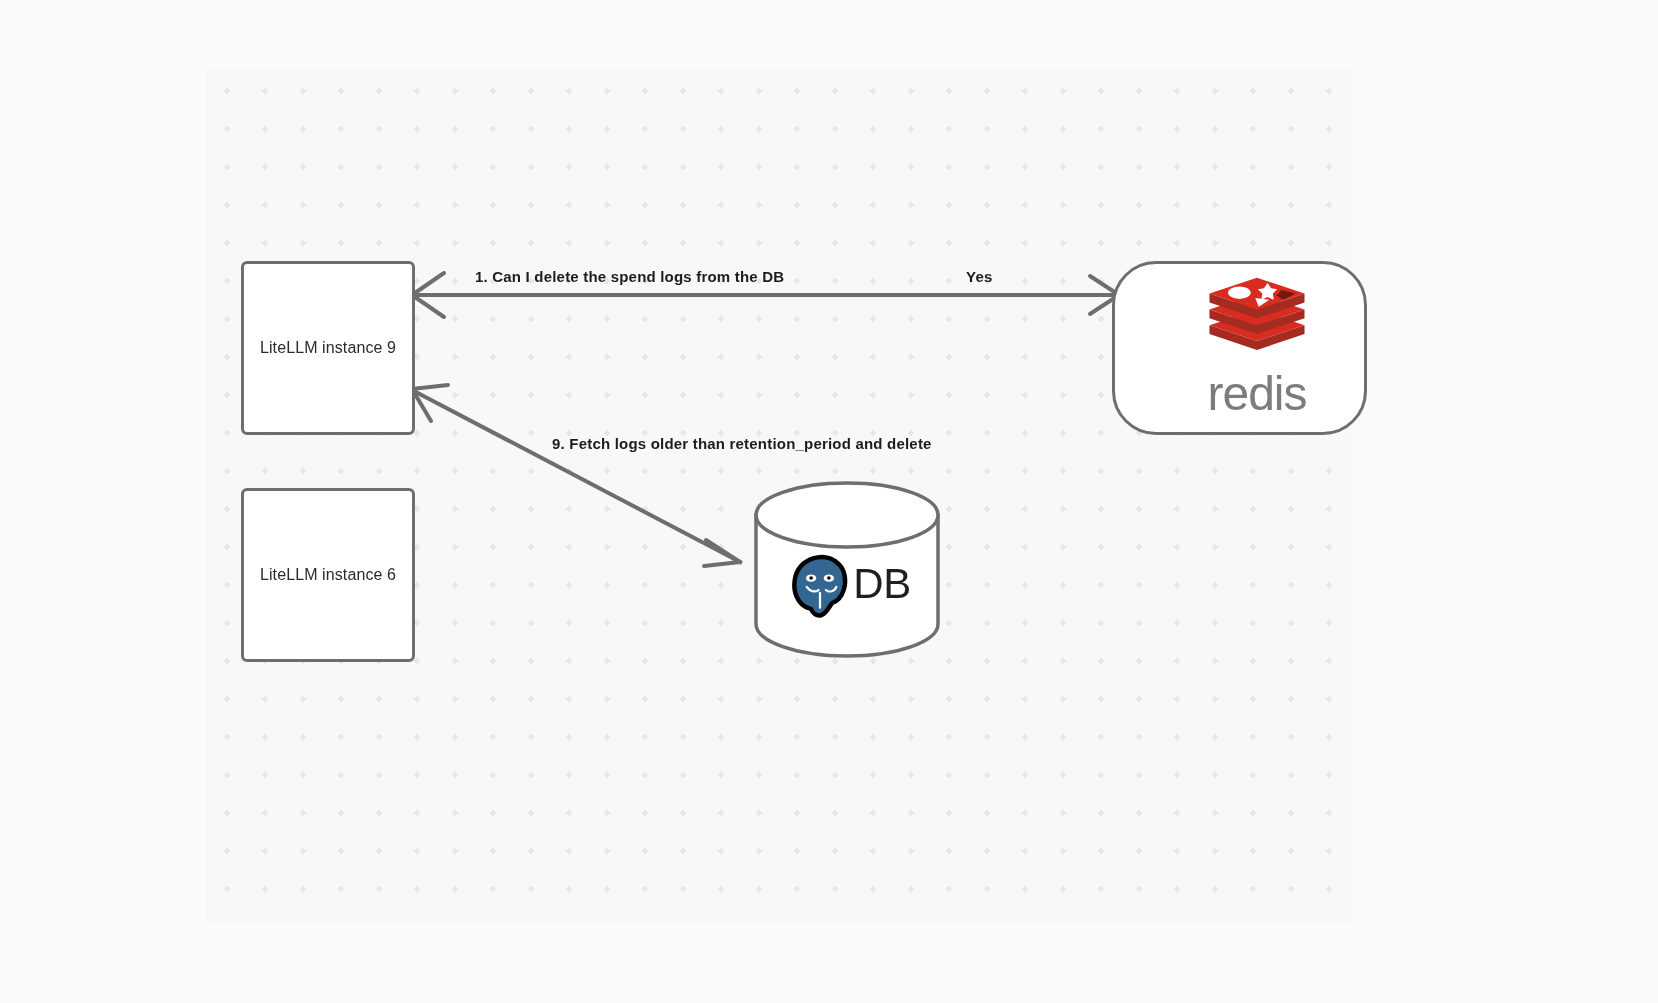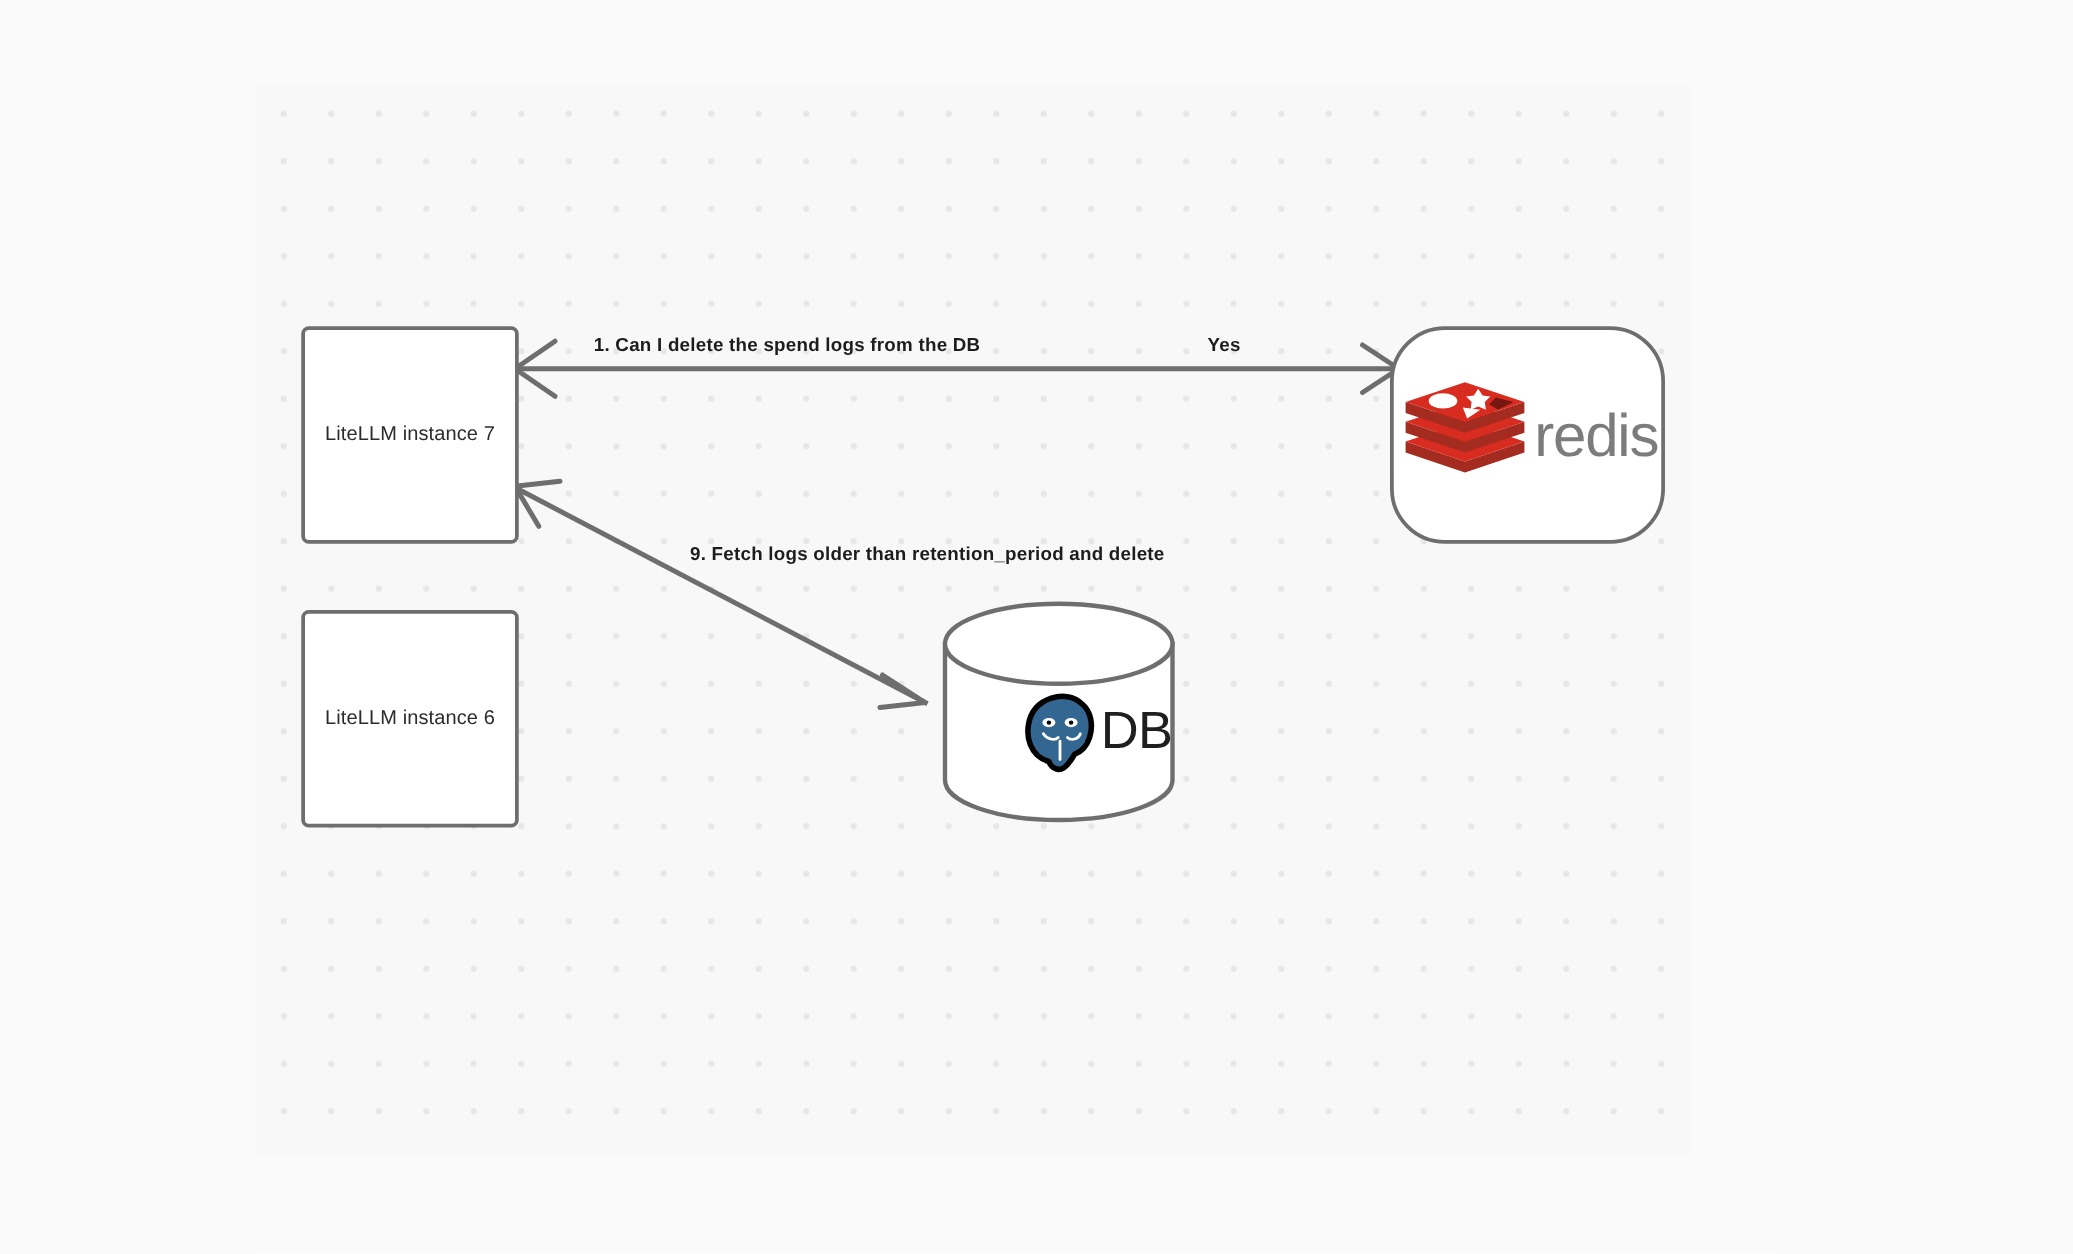--- a/index.html
+++ b/index.html
@@ -61,36 +61,37 @@
     color: #1d1d1d;
     white-space: nowrap;
     letter-spacing: 0.2px;
   }
   .redis-box {
     position: absolute;
     background: #ffffff;
     border: 3px solid #6e6e6e;
     border-radius: 44px;
     display: flex;
-    flex-direction: row;
+    flex-direction: column;
     align-items: center;
     justify-content: center;
+    padding-left: 35px;
   }
   .cyl-wrap {
     position: absolute;
   }
   .cyl-content {
     position: absolute;
     left: 0;
     top: 0;
     width: 100%;
     height: 100%;
     display: flex;
     align-items: center;
-    justify-content: flex-end;
+    justify-content: center;
   }
   .pg-row {
     display: flex;
     align-items: center;
     margin-top: 28px;
   }
   .db-text {
     font-family: "Liberation Sans", sans-serif;
     font-size: 42px;
     color: #1f1f1f;
@@ -132,21 +133,21 @@
       <polyline points="706,540 740,562 704,566" fill="none" stroke="#6e6e6e" stroke-width="4" stroke-linecap="round" stroke-linejoin="round"></polyline>
     </g>
 
     <g>
       <path d="M 756,515 L 756,624 A 91,32 0 0 0 938,624 L 938,515 Z" fill="#ffffff" stroke="#6e6e6e" stroke-width="3.5"></path>
       <ellipse cx="847" cy="515" rx="91" ry="32" fill="#ffffff" stroke="#6e6e6e" stroke-width="3.5"></ellipse>
     </g>
   </svg>
 
   <div class="node-box" style="left:241px; top:261px; width:168px; height:168px;">
-    <span class="node-label">LiteLLM instance 7</span>
+    <span class="node-label">LiteLLM instance 9</span>
   </div>
 
   <div class="node-box" style="left:241px; top:488px; width:168px; height:168px;">
     <span class="node-label">LiteLLM instance 6</span>
   </div>
 
 
   <div class="redis-box" style="left:1112px; top:261px; width:214px; height:168px;">
     <svg width="110" height="88" viewBox="0 0 120 100">
 

